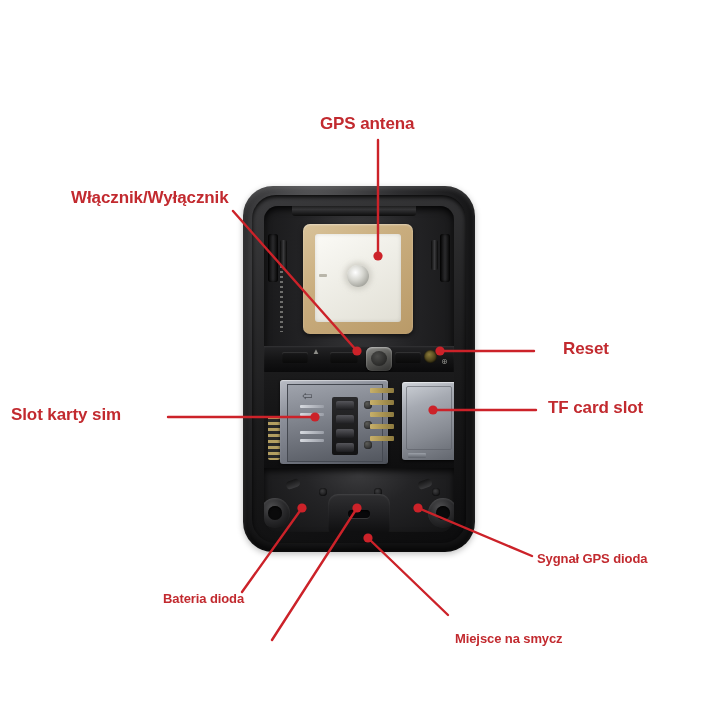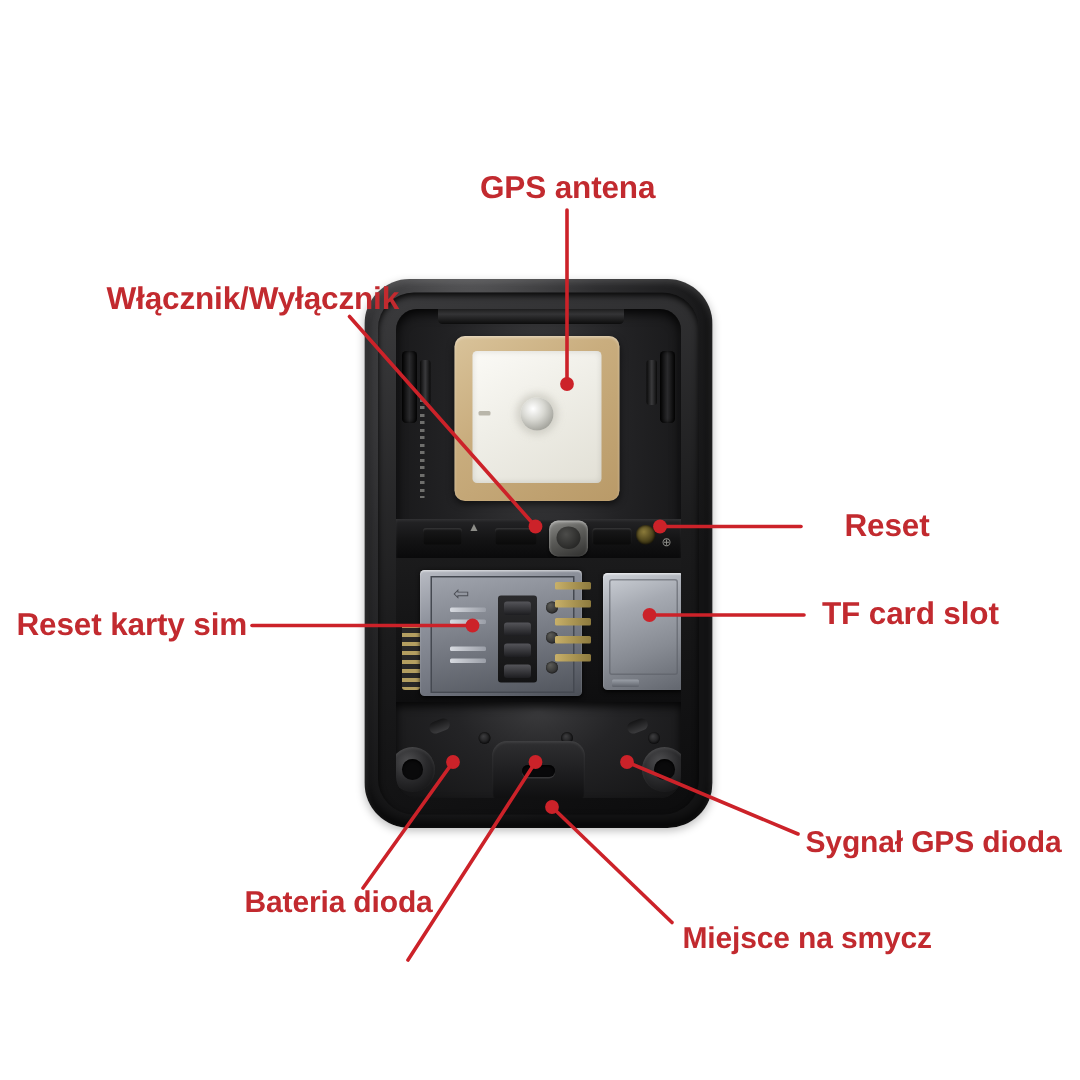--- a/index.html
+++ b/index.html
@@ -15,22 +15,22 @@
 
   
   .label{
     position:absolute;
     color:#c22a2f;
     font-weight:bold;
     white-space:nowrap;
     line-height:1;
     letter-spacing:-0.1px;
   }
-  .label.lg{font-size:21px;}
-  .label.md{font-size:20px;}
+  .label.lg{font-size:17px;}
+  .label.md{font-size:13px;}
 
   
   #overlay{position:absolute;left:0;top:0;width:720px;height:720px;pointer-events:none;}
 
   
   .device{
     position:absolute;
     left:243px;top:186px;width:232px;height:366px;
     border-radius:30px;
     background:
@@ -370,24 +370,24 @@
       <circle cx="368" cy="538" r="4.6"></circle>
     </g>
   </svg>
 
   <div class="label lg" style="left:320px;top:115px;">GPS antena</div>
 
   <div class="label lg" style="left:24px;top:189px;margin-left:47px;">Włącznik/Wyłącznik</div>
 
   <div class="label lg" style="left:563px;top:340px;">Reset</div>
 
-  <div class="label lg" style="left:11px;top:406px;">Reset karty sim</div>
+  <div class="label lg" style="left:11px;top:406px;">Slot karty sim</div>
 
   <div class="label lg" style="left:548px;top:399px;">TF card slot</div>
 
   <div class="label md" style="left:537px;top:552px;">Sygnał GPS dioda</div>
 
   <div class="label md" style="left:131px;top:592px;margin-left:32px;">Bateria dioda</div>
 
 
-  <div class="label md" style="left:455px;top:616px;">Miejsce na smycz</div>
+  <div class="label md" style="left:455px;top:632px;">Miejsce na smycz</div>
 
 </div>
 
 </body></html>

